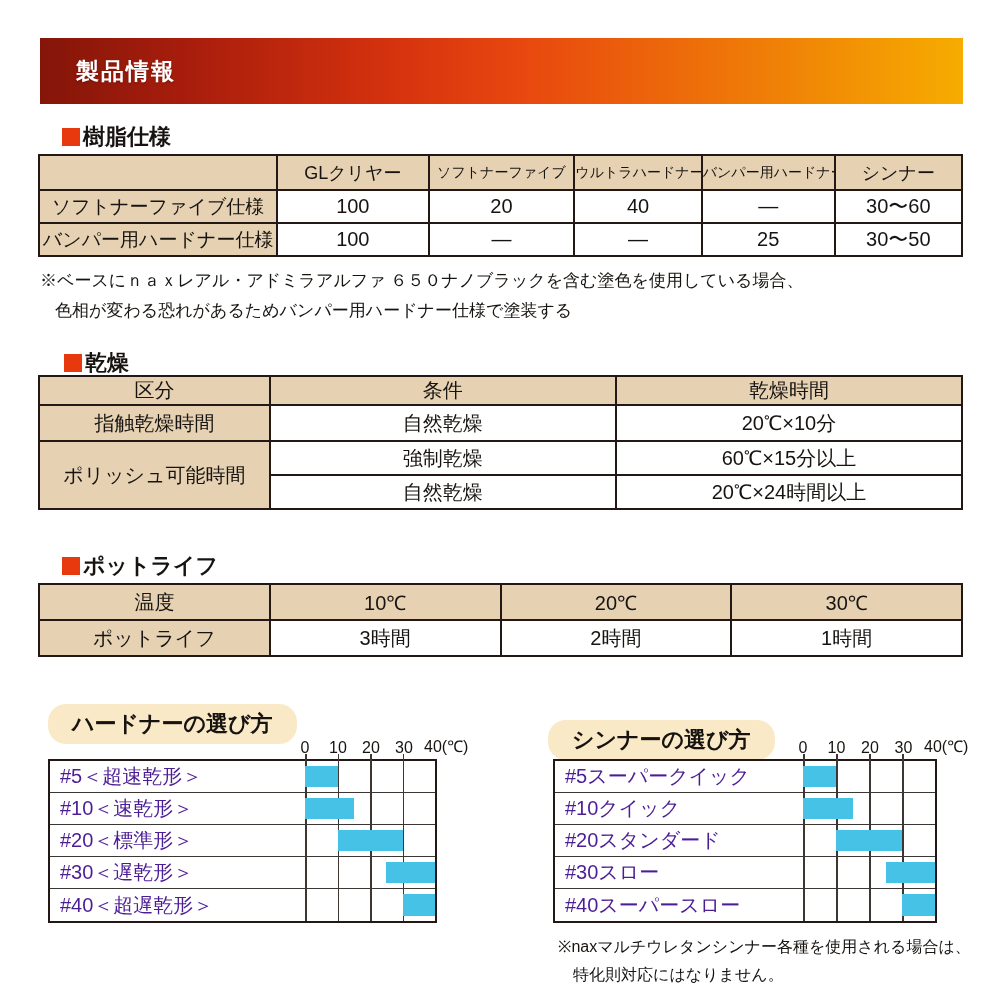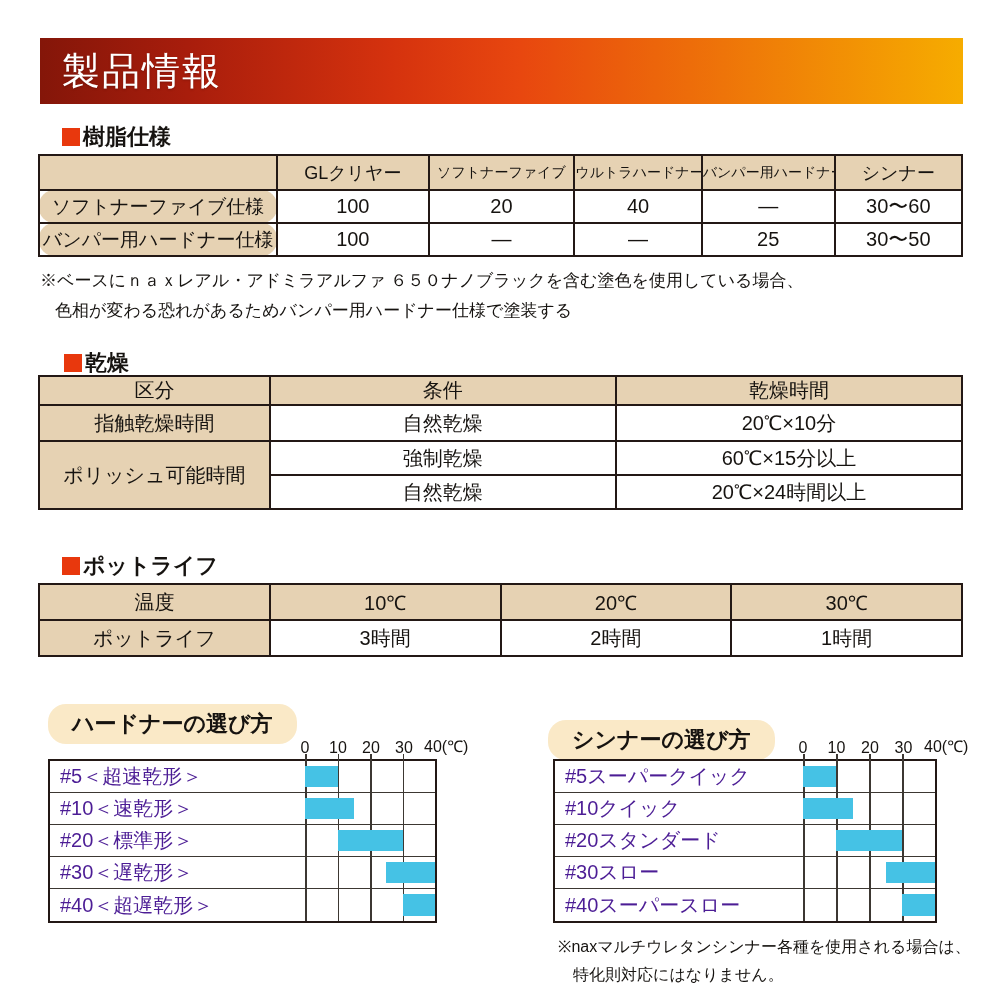--- a/index.html
+++ b/index.html
@@ -4,40 +4,40 @@
 <style>
   * { margin:0; padding:0; box-sizing:border-box; }
   body { background:#ffffff; font-family:"Liberation Sans", sans-serif; }
   .page { position:relative; width:1000px; height:1000px; background:#ffffff; overflow:hidden; color:#1a1410; }
 
   
   .banner { position:absolute; left:40px; top:38px; width:923px; height:66px;
     background:linear-gradient(90deg,#841609 0%,#a81d0c 16%,#d5320e 38%,#e8470f 52%,#ee7409 74%,#f3940-3 86%,#f6ac00 100%);
     background:linear-gradient(90deg,#841609 0%,#a81d0c 16%,#d5320e 38%,#e8470f 52%,#ee7409 74%,#f6ac00 100%);
     display:flex; align-items:center; }
-  .banner-title { color:#ffffff; font-size:38px; font-weight:normal; padding-left:22px; letter-spacing:2px;
+  .banner-title { color:#ffffff; font-size:23px; font-weight:bold; padding-left:36px; letter-spacing:2px;
     text-shadow:0 1px 2px rgba(60,0,0,0.35); }
 
   
   .sec-heading { position:absolute; display:flex; align-items:center;padding-left:24px; }
   .sec-square { width:18px; height:18px; background:#e8380d; display:inline-block; margin-right:3px; }
   .sec-label { font-size:22px; font-weight:bold; color:#161310; }
 
   
   table { border-collapse:collapse; table-layout:fixed; width:925px; }
   td, th { border:2px solid #231815; text-align:center; vertical-align:middle; font-weight:normal;
     color:#161310; overflow:hidden; white-space:nowrap; }
   .tan { background:#e6d2b3; }
   .t1 { position:absolute; left:38px; top:154px; }
   .t1 tr.hdr { height:35px; }
   .t1 tr.row { height:33px; }
   .t1 th { font-size:18px; }
   .t1 th.sm { font-size:14px; }
   .t1 td { font-size:20px; }
-  .t1 td.lbl { font-size:19px;border-radius:15px; }
+  .t1 td.lbl { font-size:19px; }
   .t2 { position:absolute; left:38px; top:375px; }
   .t2 tr.hdr { height:24px; }
   .t2 tr.r1 { height:36px;border-radius:17px; }
   .t2 tr.r2 { height:34px; }
   .t2 th { font-size:20px; }
   .t2 td { font-size:20px; }
   .t3 { position:absolute; left:38px; top:583px; }
   .t3 tr { height:36px; }
   .t3 th, .t3 td { font-size:20px; }
 

